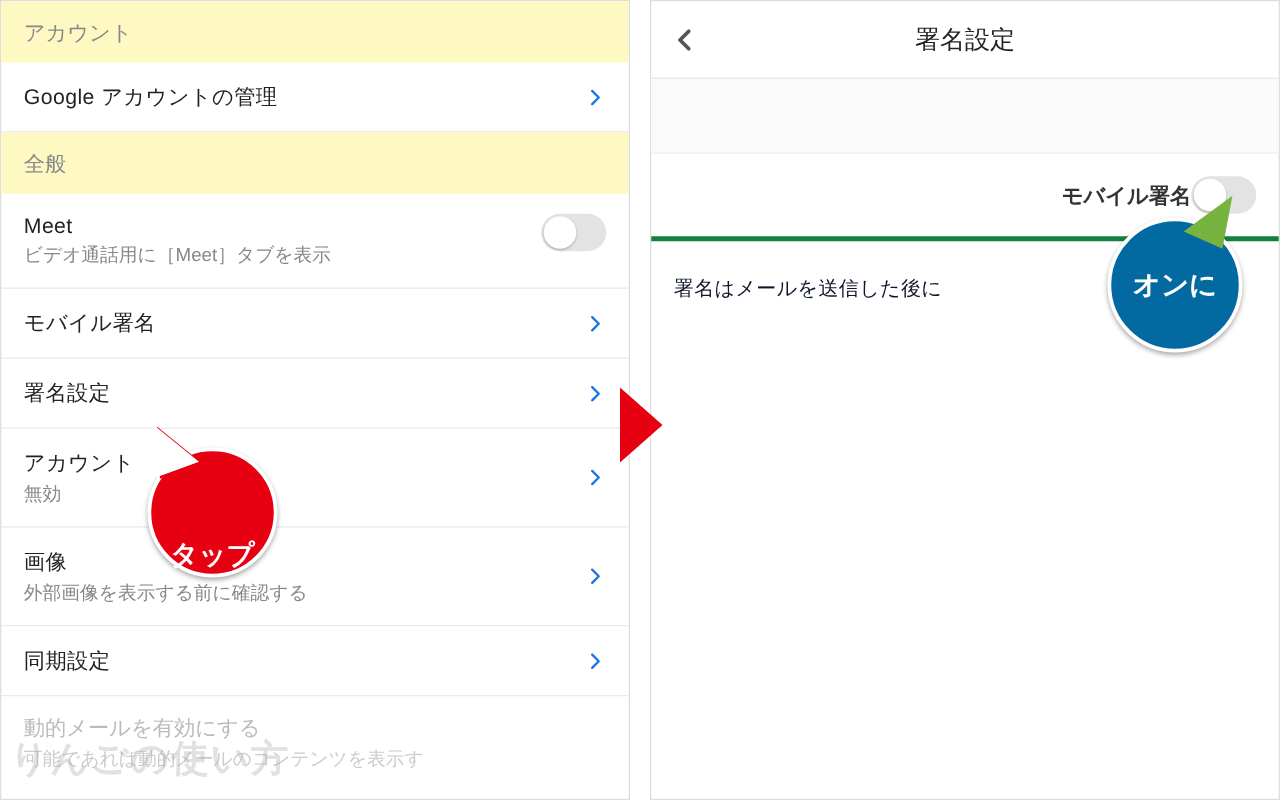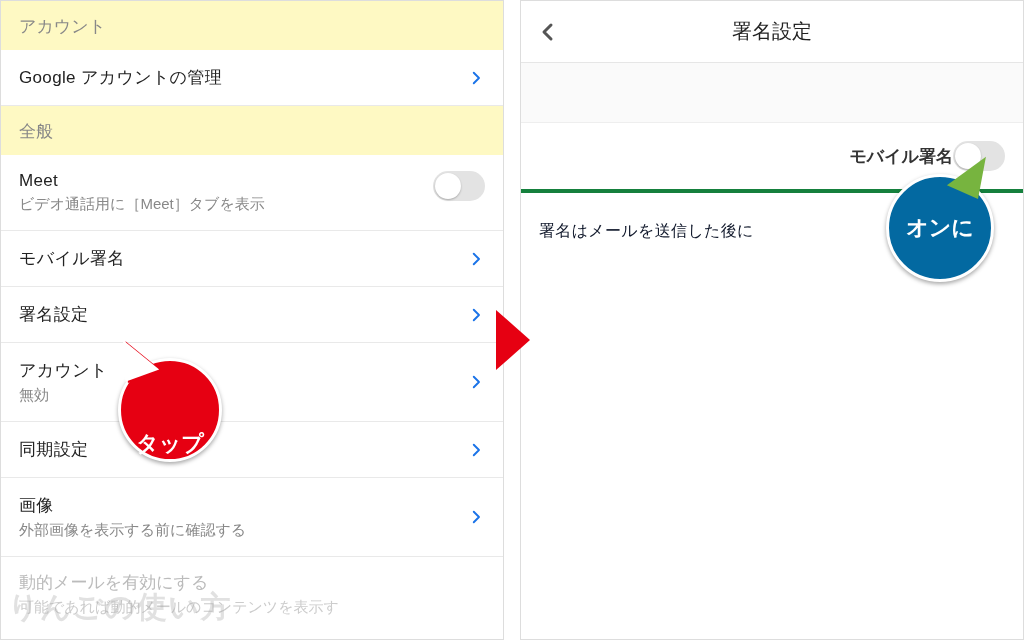--- a/index.html
+++ b/index.html
@@ -118,32 +118,32 @@
       <span class="title">アカウント</span>
       <span class="sub">無効</span>
     </div>
     <svg class="chev" viewBox="0 0 24 24">
         <path d="M9 5l7 7-7 7"></path>
       </svg>
   </div>
 
   <div class="row">
     <div class="labels">
-        <span class="title">同期設定</span>
-      </div>
+      <span class="title">画像</span>
+      <span class="sub">外部画像を表示する前に確認する</span>
+    </div>
     <svg class="chev" viewBox="0 0 24 24">
         <path d="M9 5l7 7-7 7"></path>
       </svg>
   </div>
 
   <div class="row">
     <div class="labels">
-      <span class="title">画像</span>
-      <span class="sub">外部画像を表示する前に確認する</span>
-    </div>
+        <span class="title">同期設定</span>
+      </div>
     <svg class="chev" viewBox="0 0 24 24">
         <path d="M9 5l7 7-7 7"></path>
       </svg>
   </div>
 
   <div class="faded-row">
     <div class="title">動的メールを有効にする</div>
     <div class="sub">可能であれば動的メールのコンテンツを表示す</div>
   </div>
 </div>

